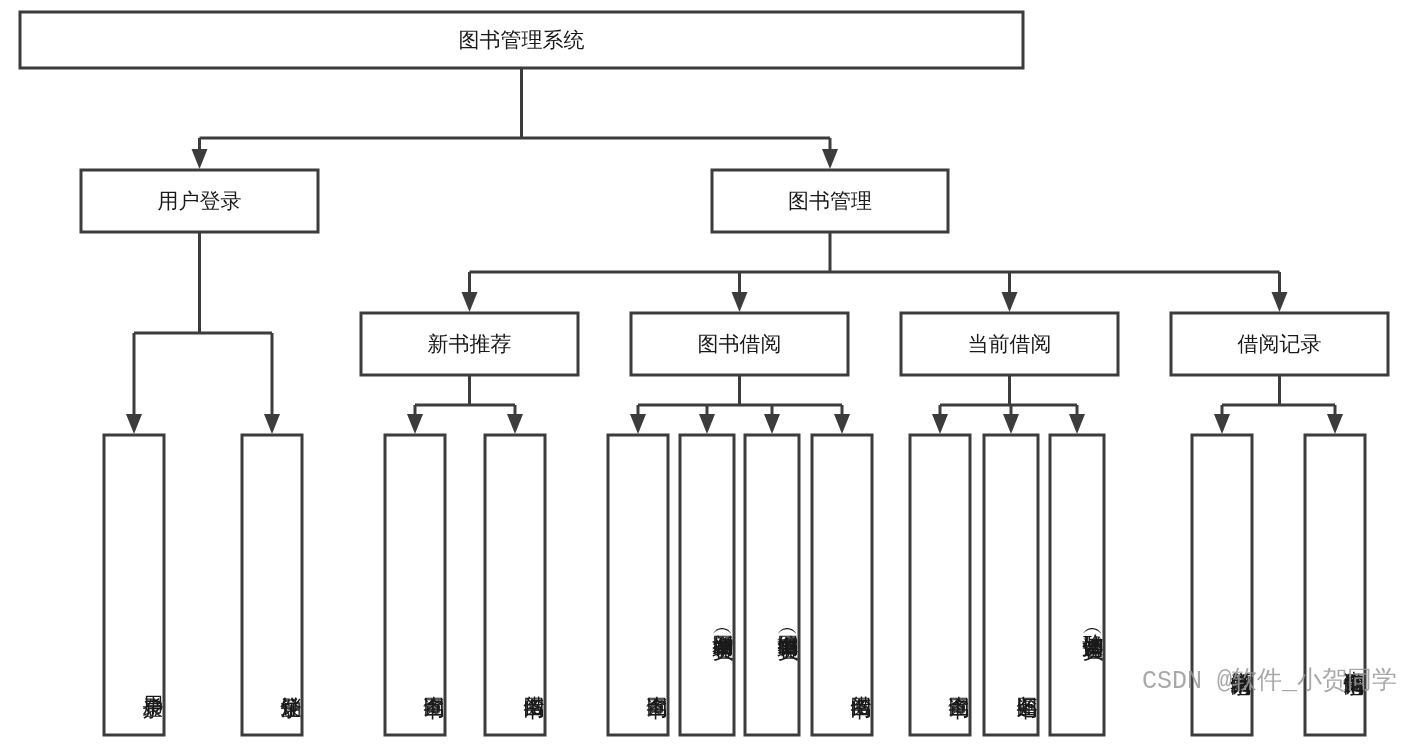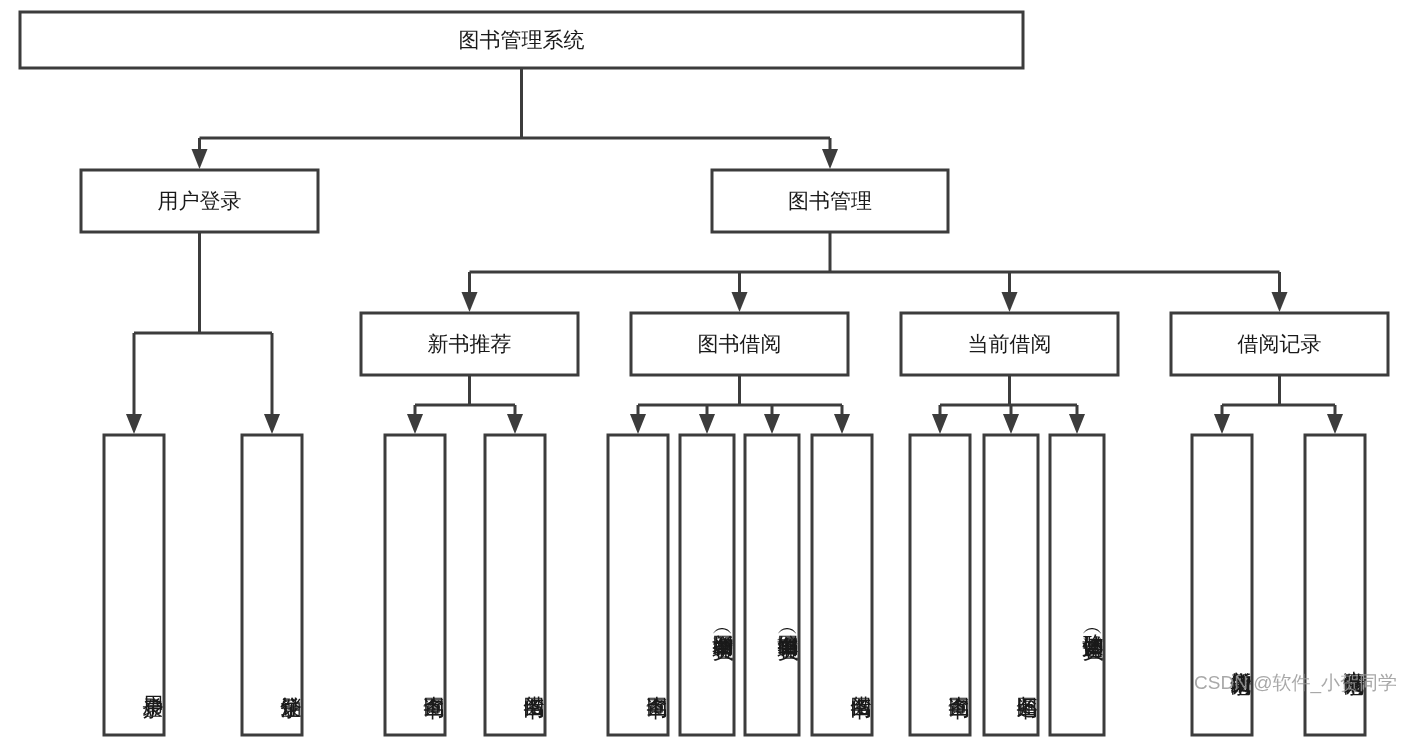--- a/index.html
+++ b/index.html
@@ -58,22 +58,22 @@
     text-orientation: upright;
     white-space: nowrap;
     letter-spacing: 1px;
     text-align: center;
     pointer-events: none;
   }
   .watermark {
     position: absolute;
     right: 8px;
     bottom: 4px;
-    font-family: Liberation Sans, sans-serif;
-    font-size: 19px;
+    font-family: Liberation Mono, monospace;
+    font-size: 25px;
     color: #9a9a9a;
     opacity: 0.85;
     white-space: nowrap;
     pointer-events: none;
   }
 </style>
 </head>
 <body>
 
 <div id="diagram-root">

